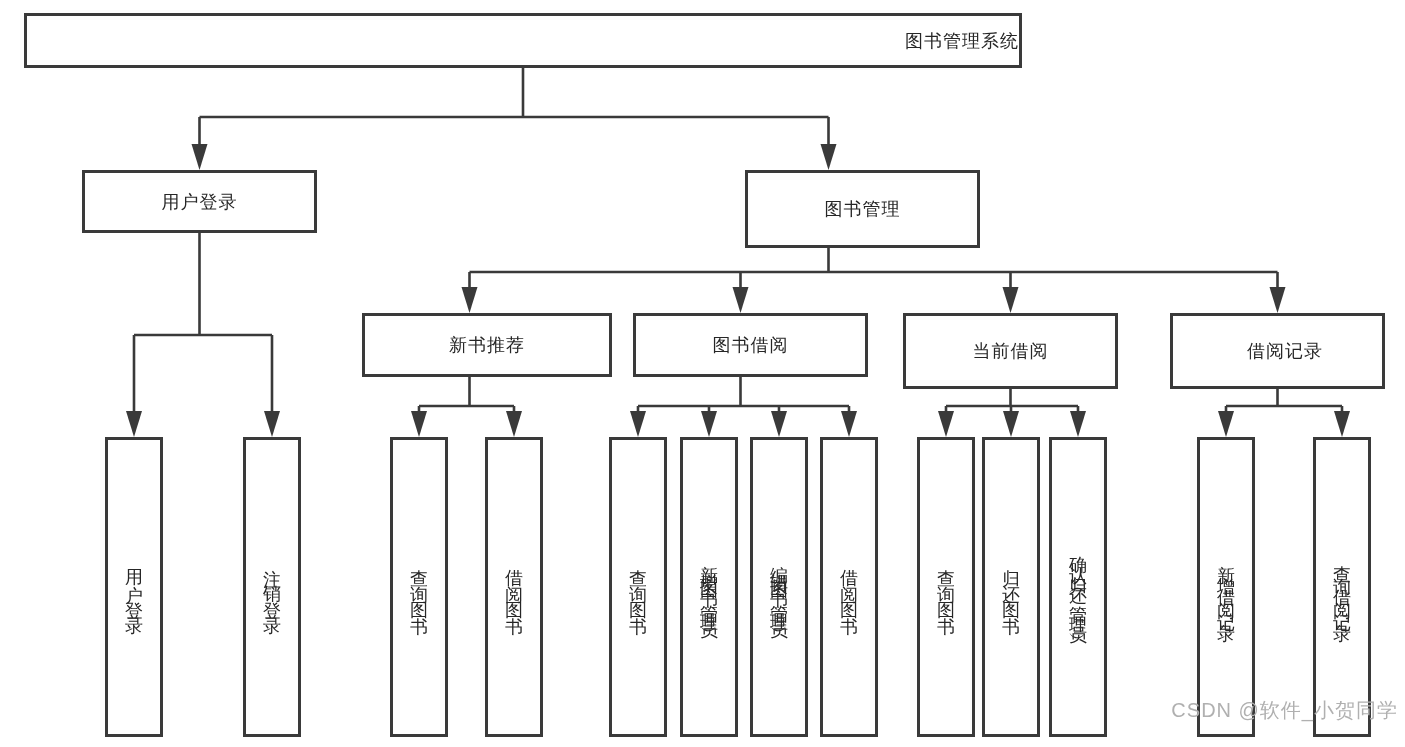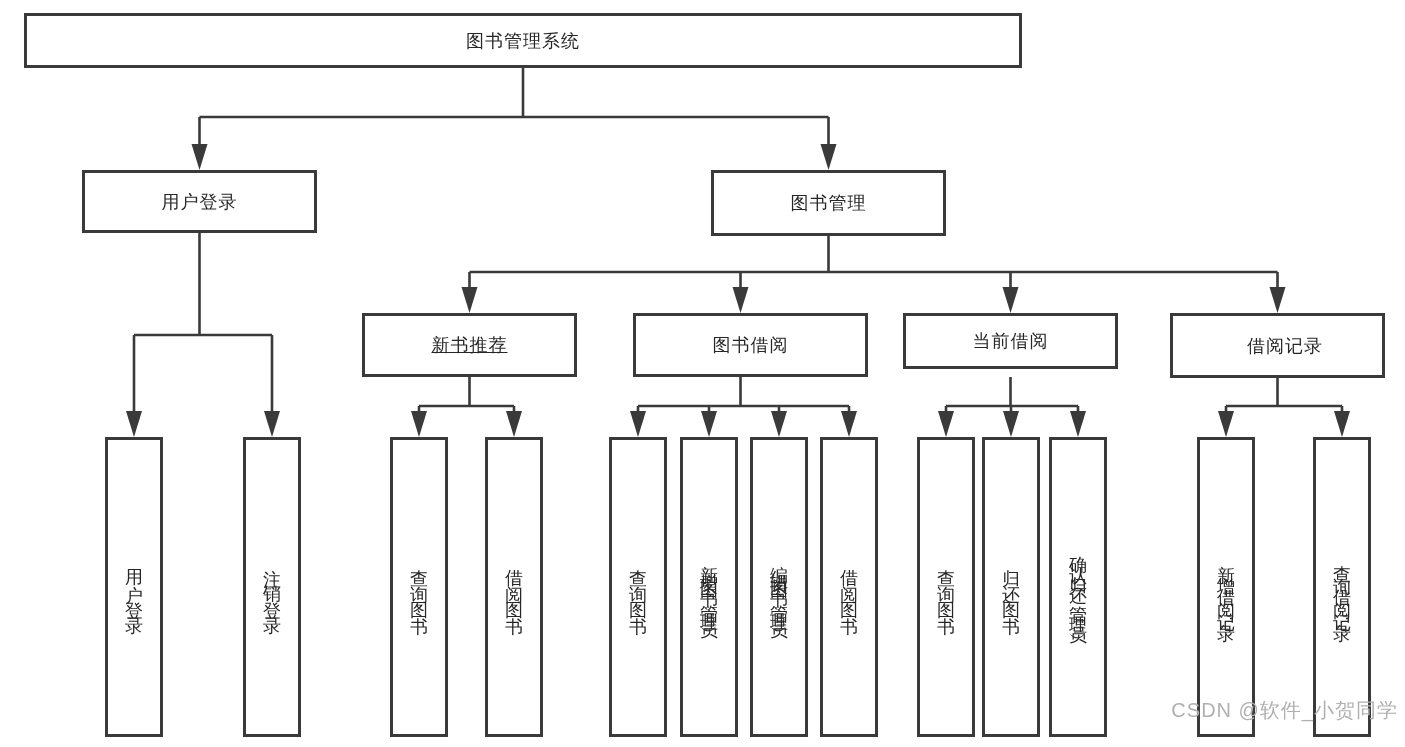--- a/index.html
+++ b/index.html
@@ -84,41 +84,41 @@
       <polygon points="771,411 787,411 779,437"></polygon>
       <polygon points="841,411 857,411 849,437"></polygon>
       <polygon points="938,411 954,411 946,437"></polygon>
       <polygon points="1003,411 1019,411 1011,437"></polygon>
       <polygon points="1070,411 1086,411 1078,437"></polygon>
       <polygon points="1218,411 1234,411 1226,437"></polygon>
       <polygon points="1334,411 1350,411 1342,437"></polygon>
     </g>
   </svg>
 
-  <div class="box" style="left:24px; top:13px; width:998px; height:55px;">
+  <div class="box" style="left:24px; top:13px; width:998px; height:55px;justify-content:flex-end;">
     <span class="hlabel">图书管理系统</span>
   </div>
 
   <div class="box" style="left:82px; top:170px; width:235px; height:63px;">
     <span class="hlabel">用户登录</span>
   </div>
-  <div class="box" style="left:711px; top:170px; width:235px; height:66px;">
+  <div class="box" style="left:745px; top:170px; width:235px; height:78px;">
     <span class="hlabel">图书管理</span>
   </div>
 
-  <div class="box" style="left:362px; top:313px; width:215px; height:64px;text-decoration:underline;">
+  <div class="box" style="left:362px; top:313px; width:250px; height:64px;">
     <span class="hlabel">新书推荐</span>
   </div>
   <div class="box" style="left:633px; top:313px; width:235px; height:64px;">
     <span class="hlabel">图书借阅</span>
   </div>
-  <div class="box" style="left:903px; top:313px; width:215px; height:56px;">
+  <div class="box" style="left:903px; top:313px; width:215px; height:76px;">
     <span class="hlabel">当前借阅</span>
   </div>
-  <div class="box" style="left:1170px; top:313px; width:215px; height:65px;padding-left:15px;">
+  <div class="box" style="left:1170px; top:313px; width:215px; height:76px;padding-left:15px;">
     <span class="hlabel">借阅记录</span>
   </div>
 
   <div class="box vbox" style="left:105px; top:437px; width:58px; height:300px;">
     <span class="vlabel sp4">用户登录</span>
   </div>
   <div class="box vbox" style="left:243px; top:437px; width:58px; height:300px;">
     <span class="vlabel sp4">注销登录</span>
   </div>
 

